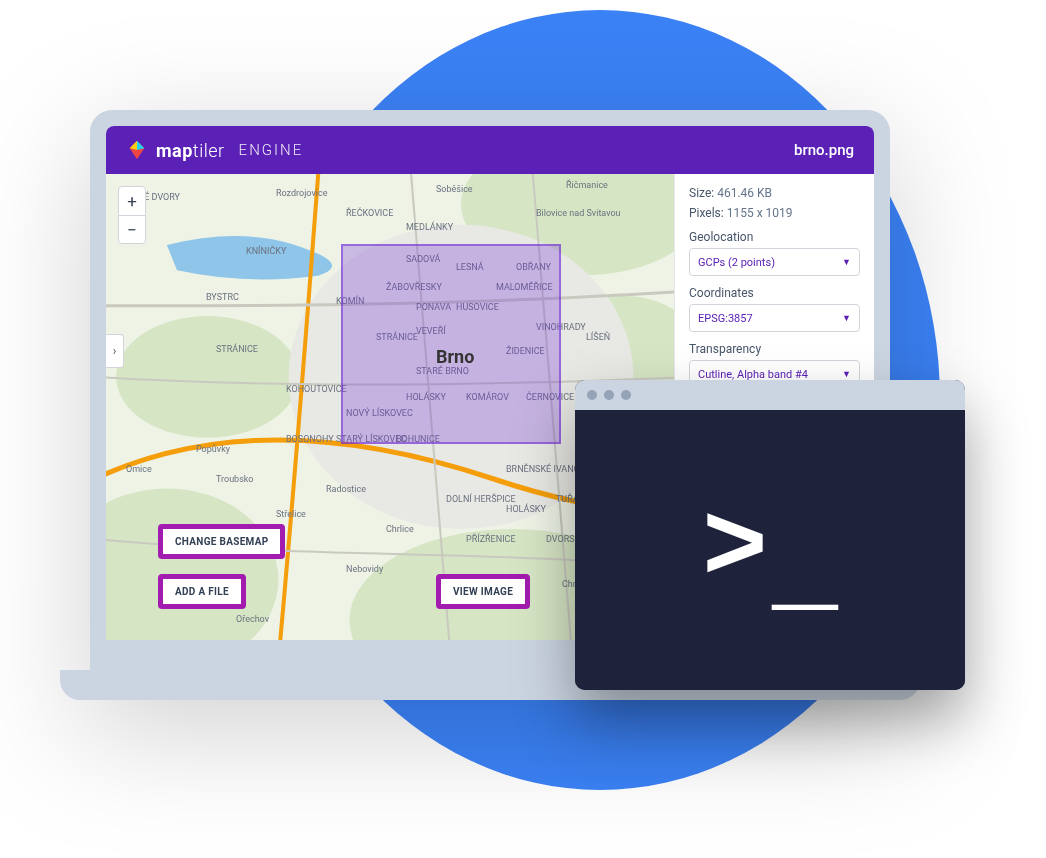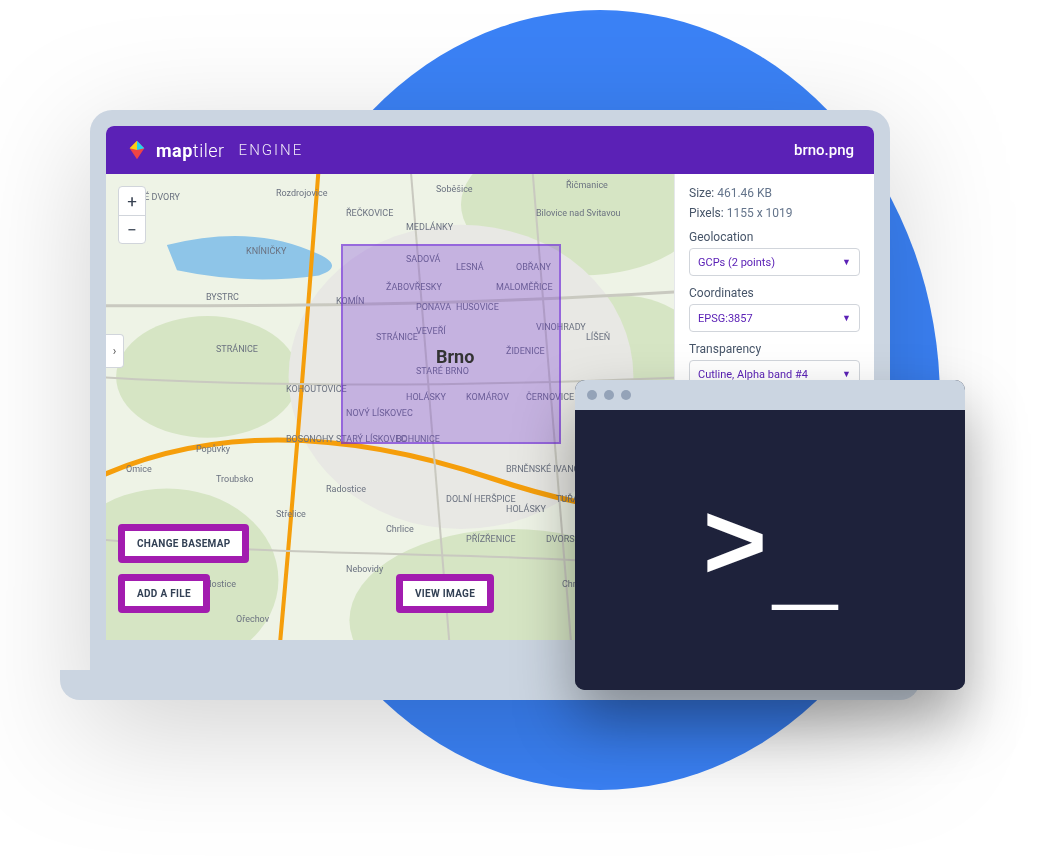--- a/index.html
+++ b/index.html
@@ -153,28 +153,29 @@
     align-items: center;
     justify-content: center;
     font-size: 12px;
     color: #555;
     cursor: pointer;
   }
 
   .map-btn {
     position: absolute;
     background: #fff;
-    border: 7px solid #a21caf;
+    border: 5px solid #a21caf;
     border-radius: 4px;
     padding: 7px 12px;
     font-size: 10px;
     font-weight: 700;
     color: #334155;
     letter-spacing: .3px;
     cursor: pointer;
+    margin-left: 40px;
   }
   .btn-change-basemap { left: 12px; top: 350px; }
   .btn-add-file { left: 12px; top: 400px; }
   .btn-view-image { left: 290px; top: 400px; }
 
   
   .side-panel {
     width: 200px;
     background: #fff;
     border-left: 1px solid #e5e7eb;

